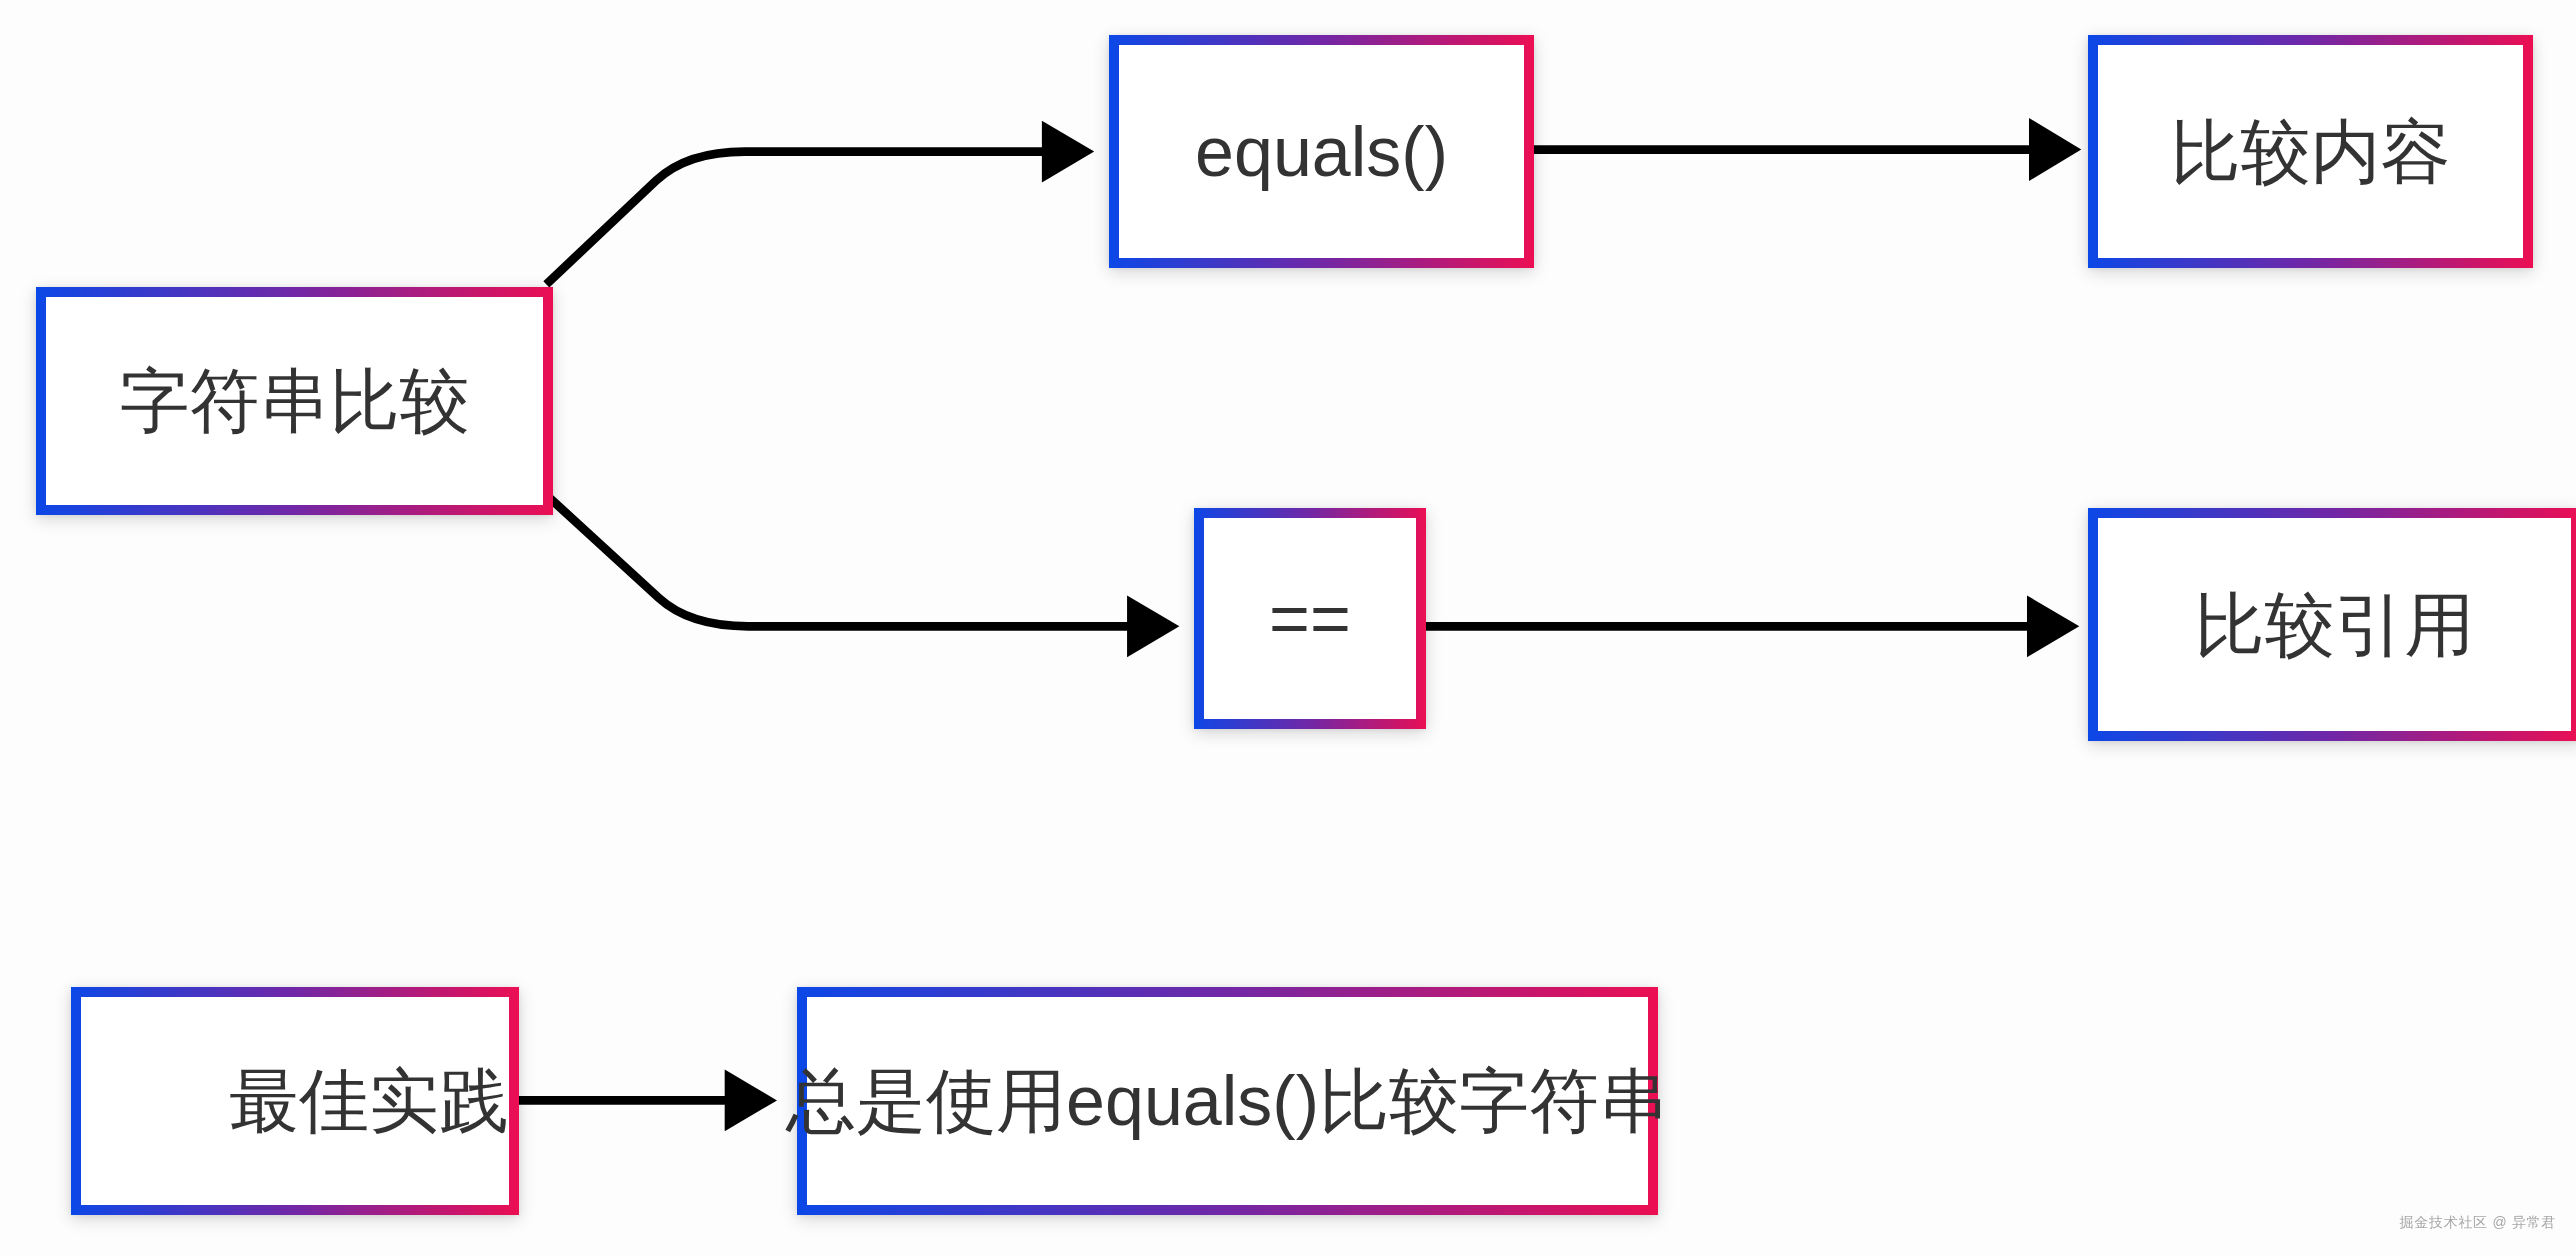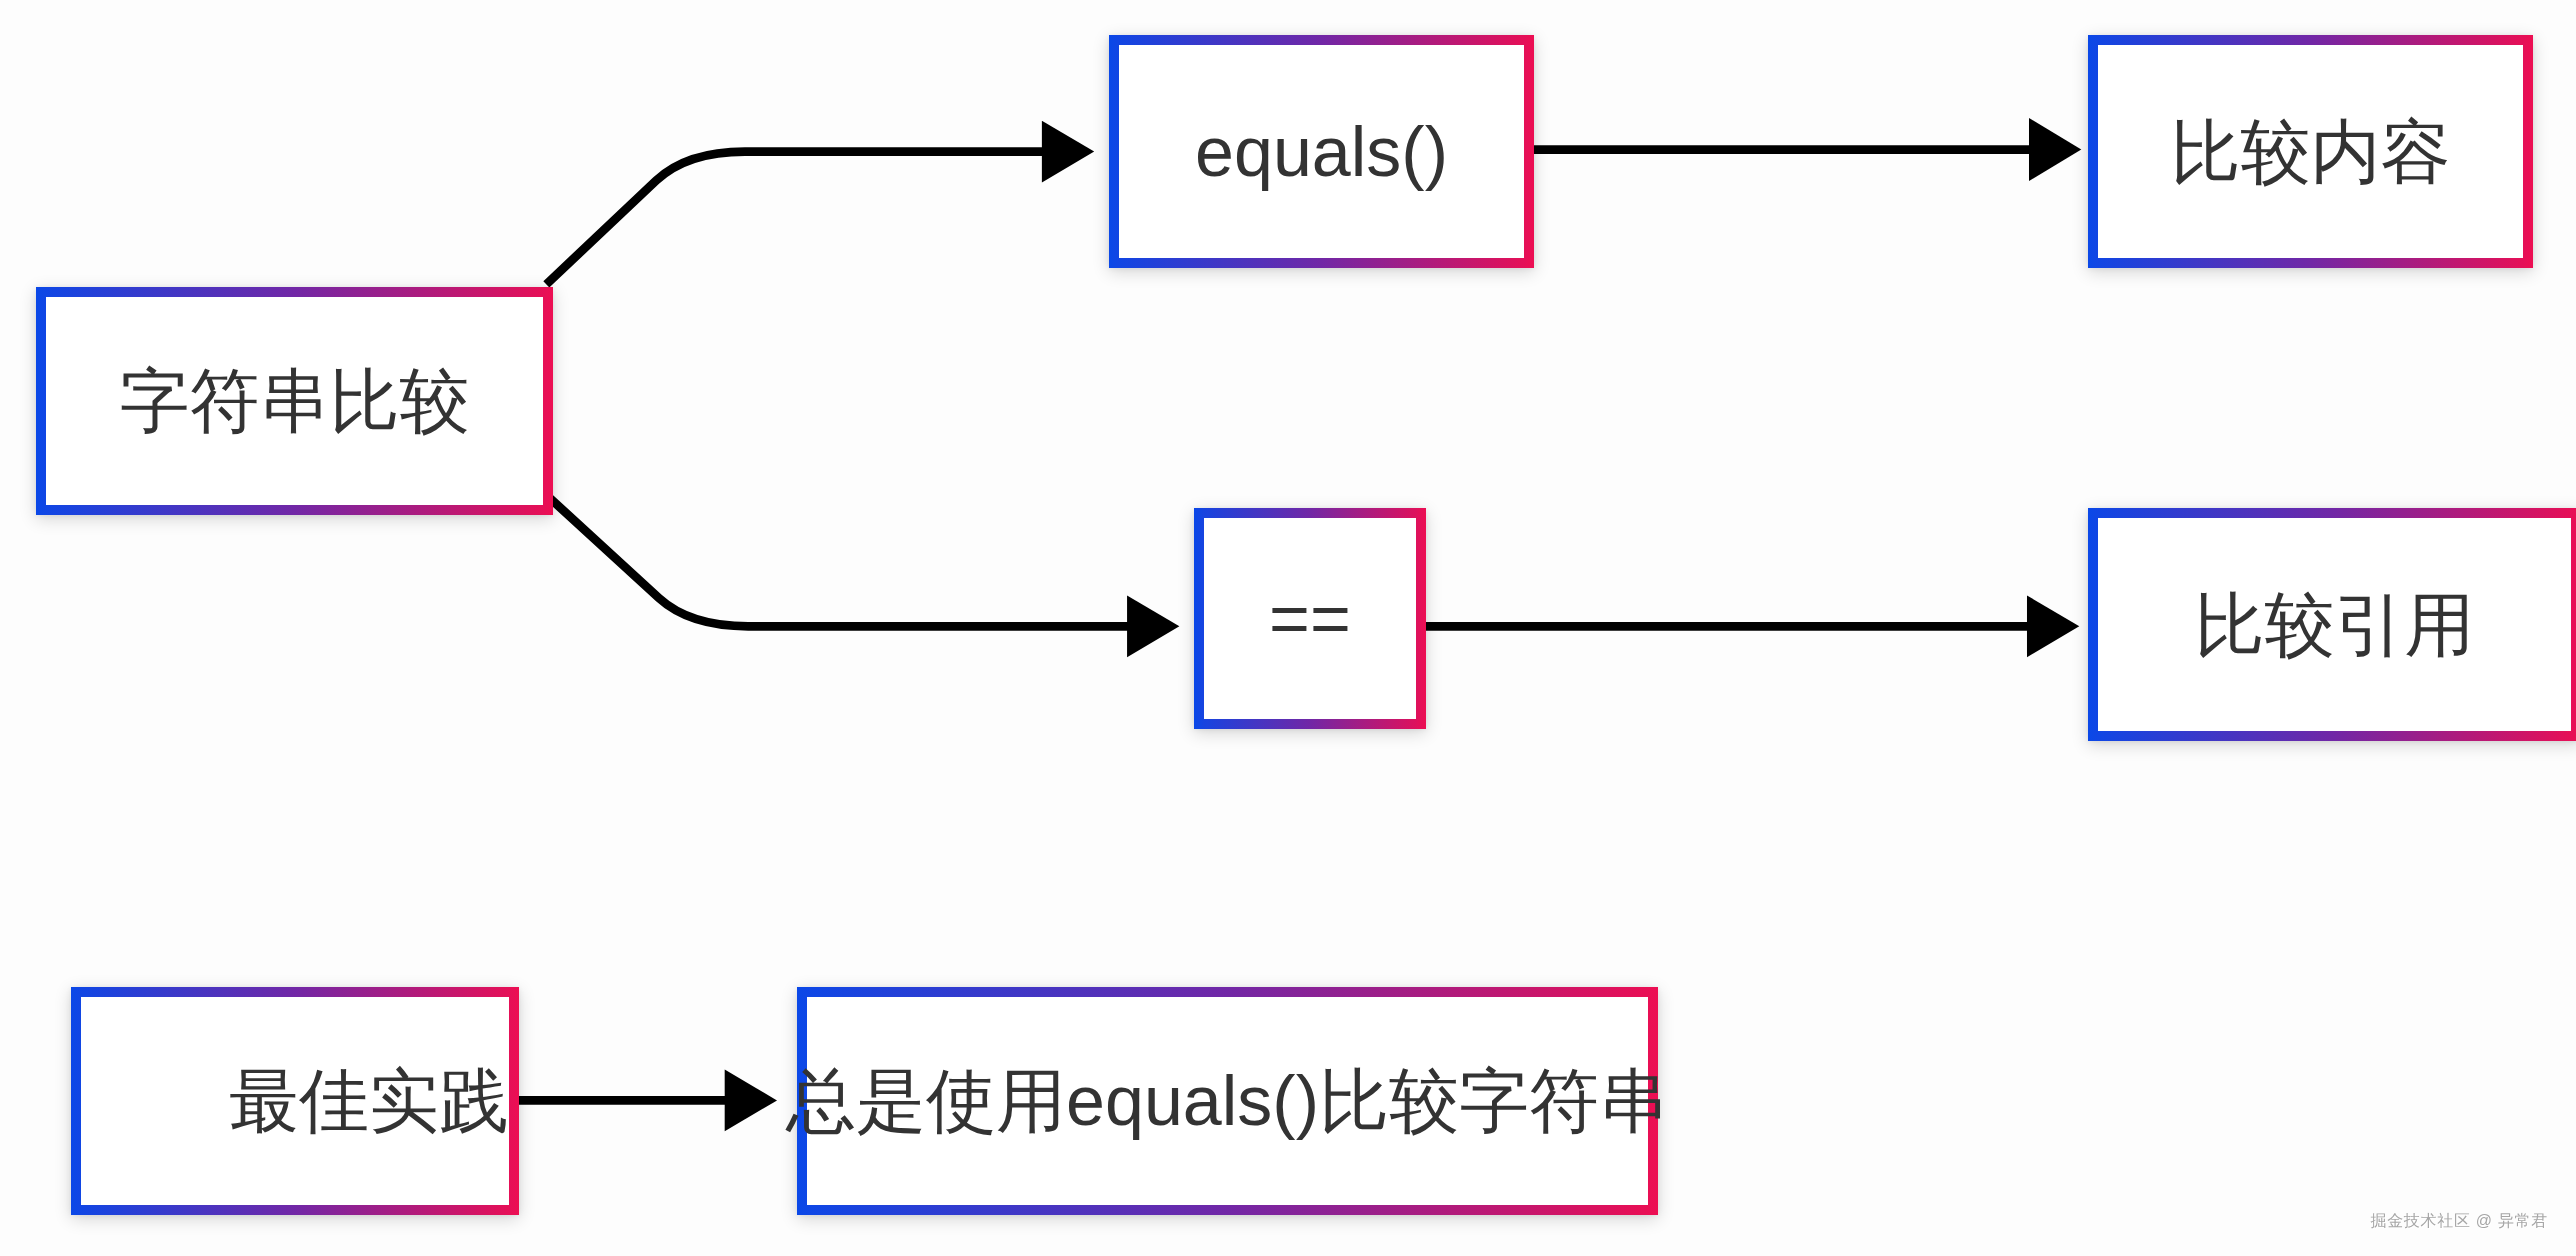--- a/index.html
+++ b/index.html
@@ -50,23 +50,23 @@
   
   .node-root      { left: 36px;   top: 275px;  width: 517px;  height: 228px; margin-top: 12px; }
   .node-equals    { left: 1109px; top: 35px;   width: 425px;  height: 233px; }
   .node-content   { left: 2088px; top: 35px;   width: 445px;  height: 233px; }
   .node-eqop      { left: 1194px; top: 508px;  width: 232px;  height: 221px; }
   .node-reference { left: 2088px; top: 508px;  width: 493px;  height: 233px; }
   .node-best      { left: 71px;  top: 987px; width: 448px;  height: 228px; justify-content: flex-end; }
   .node-advice    { left: 797px; top: 987px; width: 861px; height: 228px; }
   .watermark {
     position: absolute;
-    right: 28px;
+    right: 20px;
     bottom: 24px;
-    font-size: 16px;
+    font-size: 14px;
     letter-spacing: 0.7px;
     color: #a6a6a6;
     text-shadow: 0.7px 0.7px 0 rgba(255,255,255,0.95);
   }
 </style>
 </head>
 <body>
 
 <div class="canvas">
 

